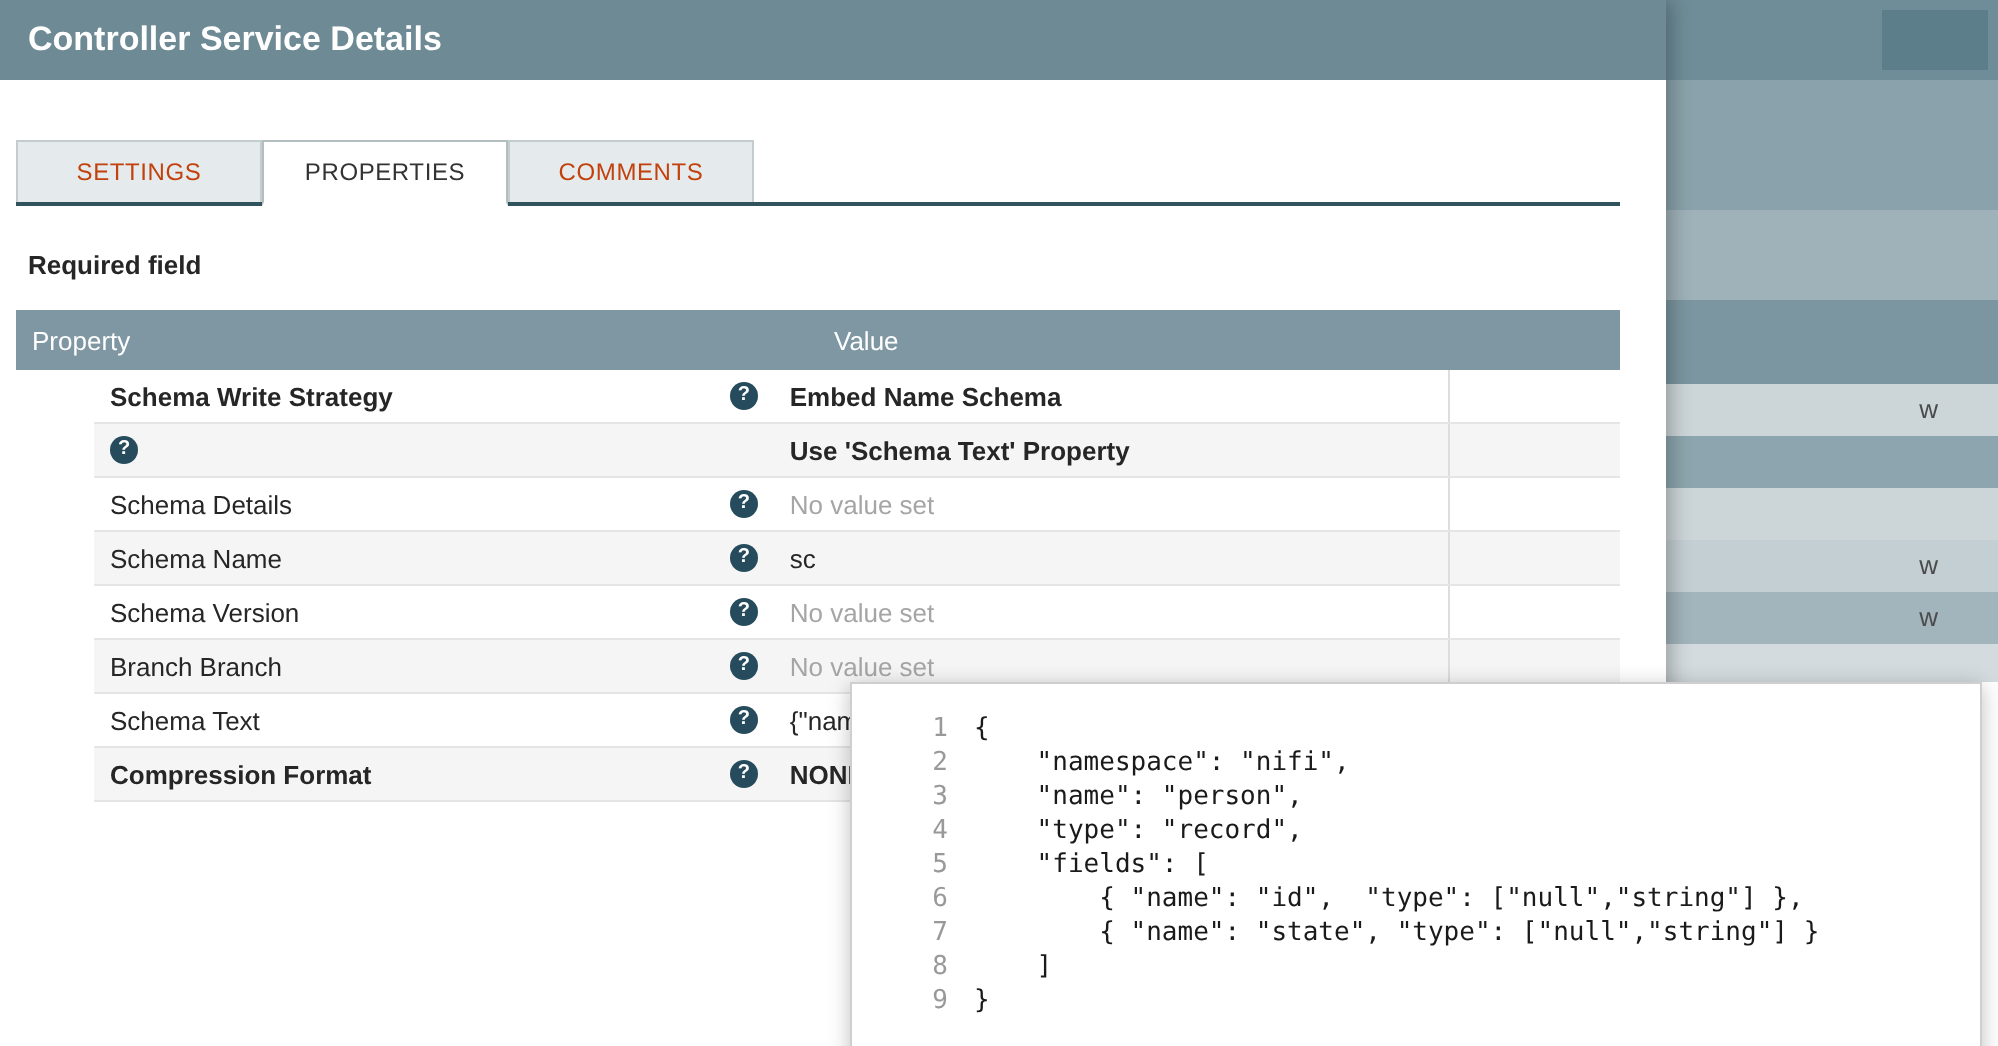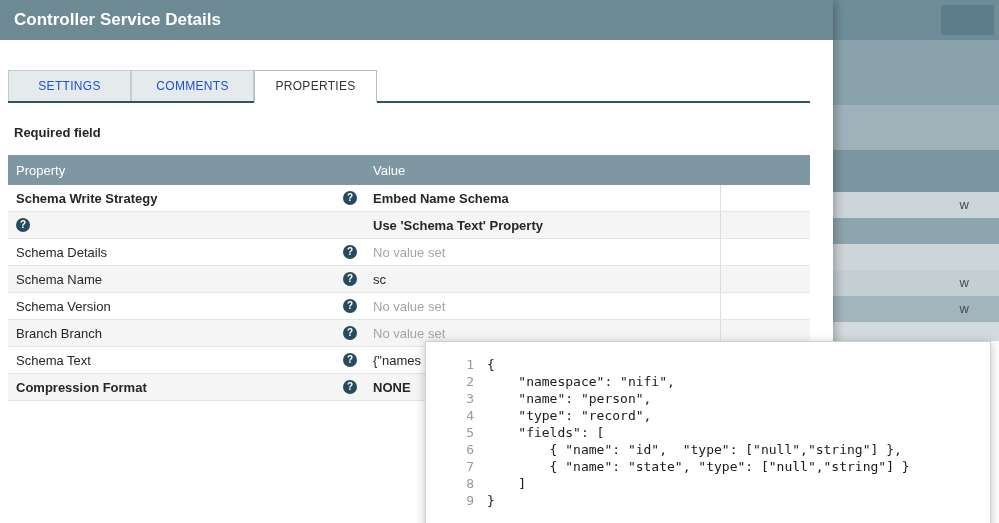--- a/index.html
+++ b/index.html
@@ -49,21 +49,21 @@
   
   .tabbar{
     position:absolute;left:8px;top:70px;width:802px;
     display:flex;
     border-bottom:2px solid var(--tab-underline,#30535e);
   }
   .tab{
     width:121px;height:30px;line-height:30px;
     text-align:center;
     font-size:12px;letter-spacing:0.3px;
-    color:#1d4ed8;
+    color:#c2410c;
     background:var(--tab-bg,#e5ebec);
     border:1px solid #c3ccce;
     border-bottom:none;
     cursor:pointer;
   }
   .tab.active{
     background:#ffffff;
     color:#333333;
     border:1px solid #b4bec1;
     border-bottom:2px solid #ffffff;
@@ -76,22 +76,22 @@
   }
 
   
   .prop-table{position:absolute;left:8px;top:155px;width:802px;font-size:13px;color:#262626;}
   .thead{
     display:flex;align-items:center;height:30px;
     background:var(--table-header-bg,#7e97a2);
     color:#ffffff;font-weight:normal;
   }
   .th-prop{width:349px;padding-left:8px;}
-  .th-val{flex:1;padding-left:8px;}
-  .row{display:flex;align-items:center;height:26px;border-bottom:1px solid #e5e5e5;background:#ffffff;}
+  .th-val{flex:1;padding-left:8px;margin-left:44px;}
+  .row{display:flex;align-items:center;height:26px;border-bottom:1px solid #e5e5e5;background:#ffffff;margin-left:39px;}
   .row.alt{background:var(--alt-row-bg,#f5f5f5);}
   .cell-prop{width:341px;padding-left:8px;padding-right:8px;display:flex;align-items:center;justify-content:space-between;height:100%;}
   .prop-name.req{font-weight:bold;}
   .help-icon{
     width:14px;height:14px;border-radius:50%;
     background:var(--help-icon-bg,#264b5d);
     color:#ffffff;font-size:10px;font-weight:bold;
     text-align:center;line-height:14px;
     flex:0 0 14px;cursor:default;
   }
@@ -140,22 +140,22 @@
 </div>
 
 <div class="dialog">
 
   <div class="dialog-header">
     <span>Controller Service Details</span>
   </div>
 
   <div class="tabbar">
     <div class="tab">SETTINGS</div>
+    <div class="tab active">PROPERTIES</div>
     <div class="tab">COMMENTS</div>
-    <div class="tab active">PROPERTIES</div>
   </div>
 
   <div class="required-label">Required field</div>
 
   <div class="prop-table">
     <div class="thead">
       <div class="th-prop">Property</div>
       <div class="th-val">Value</div>
     </div>
 

